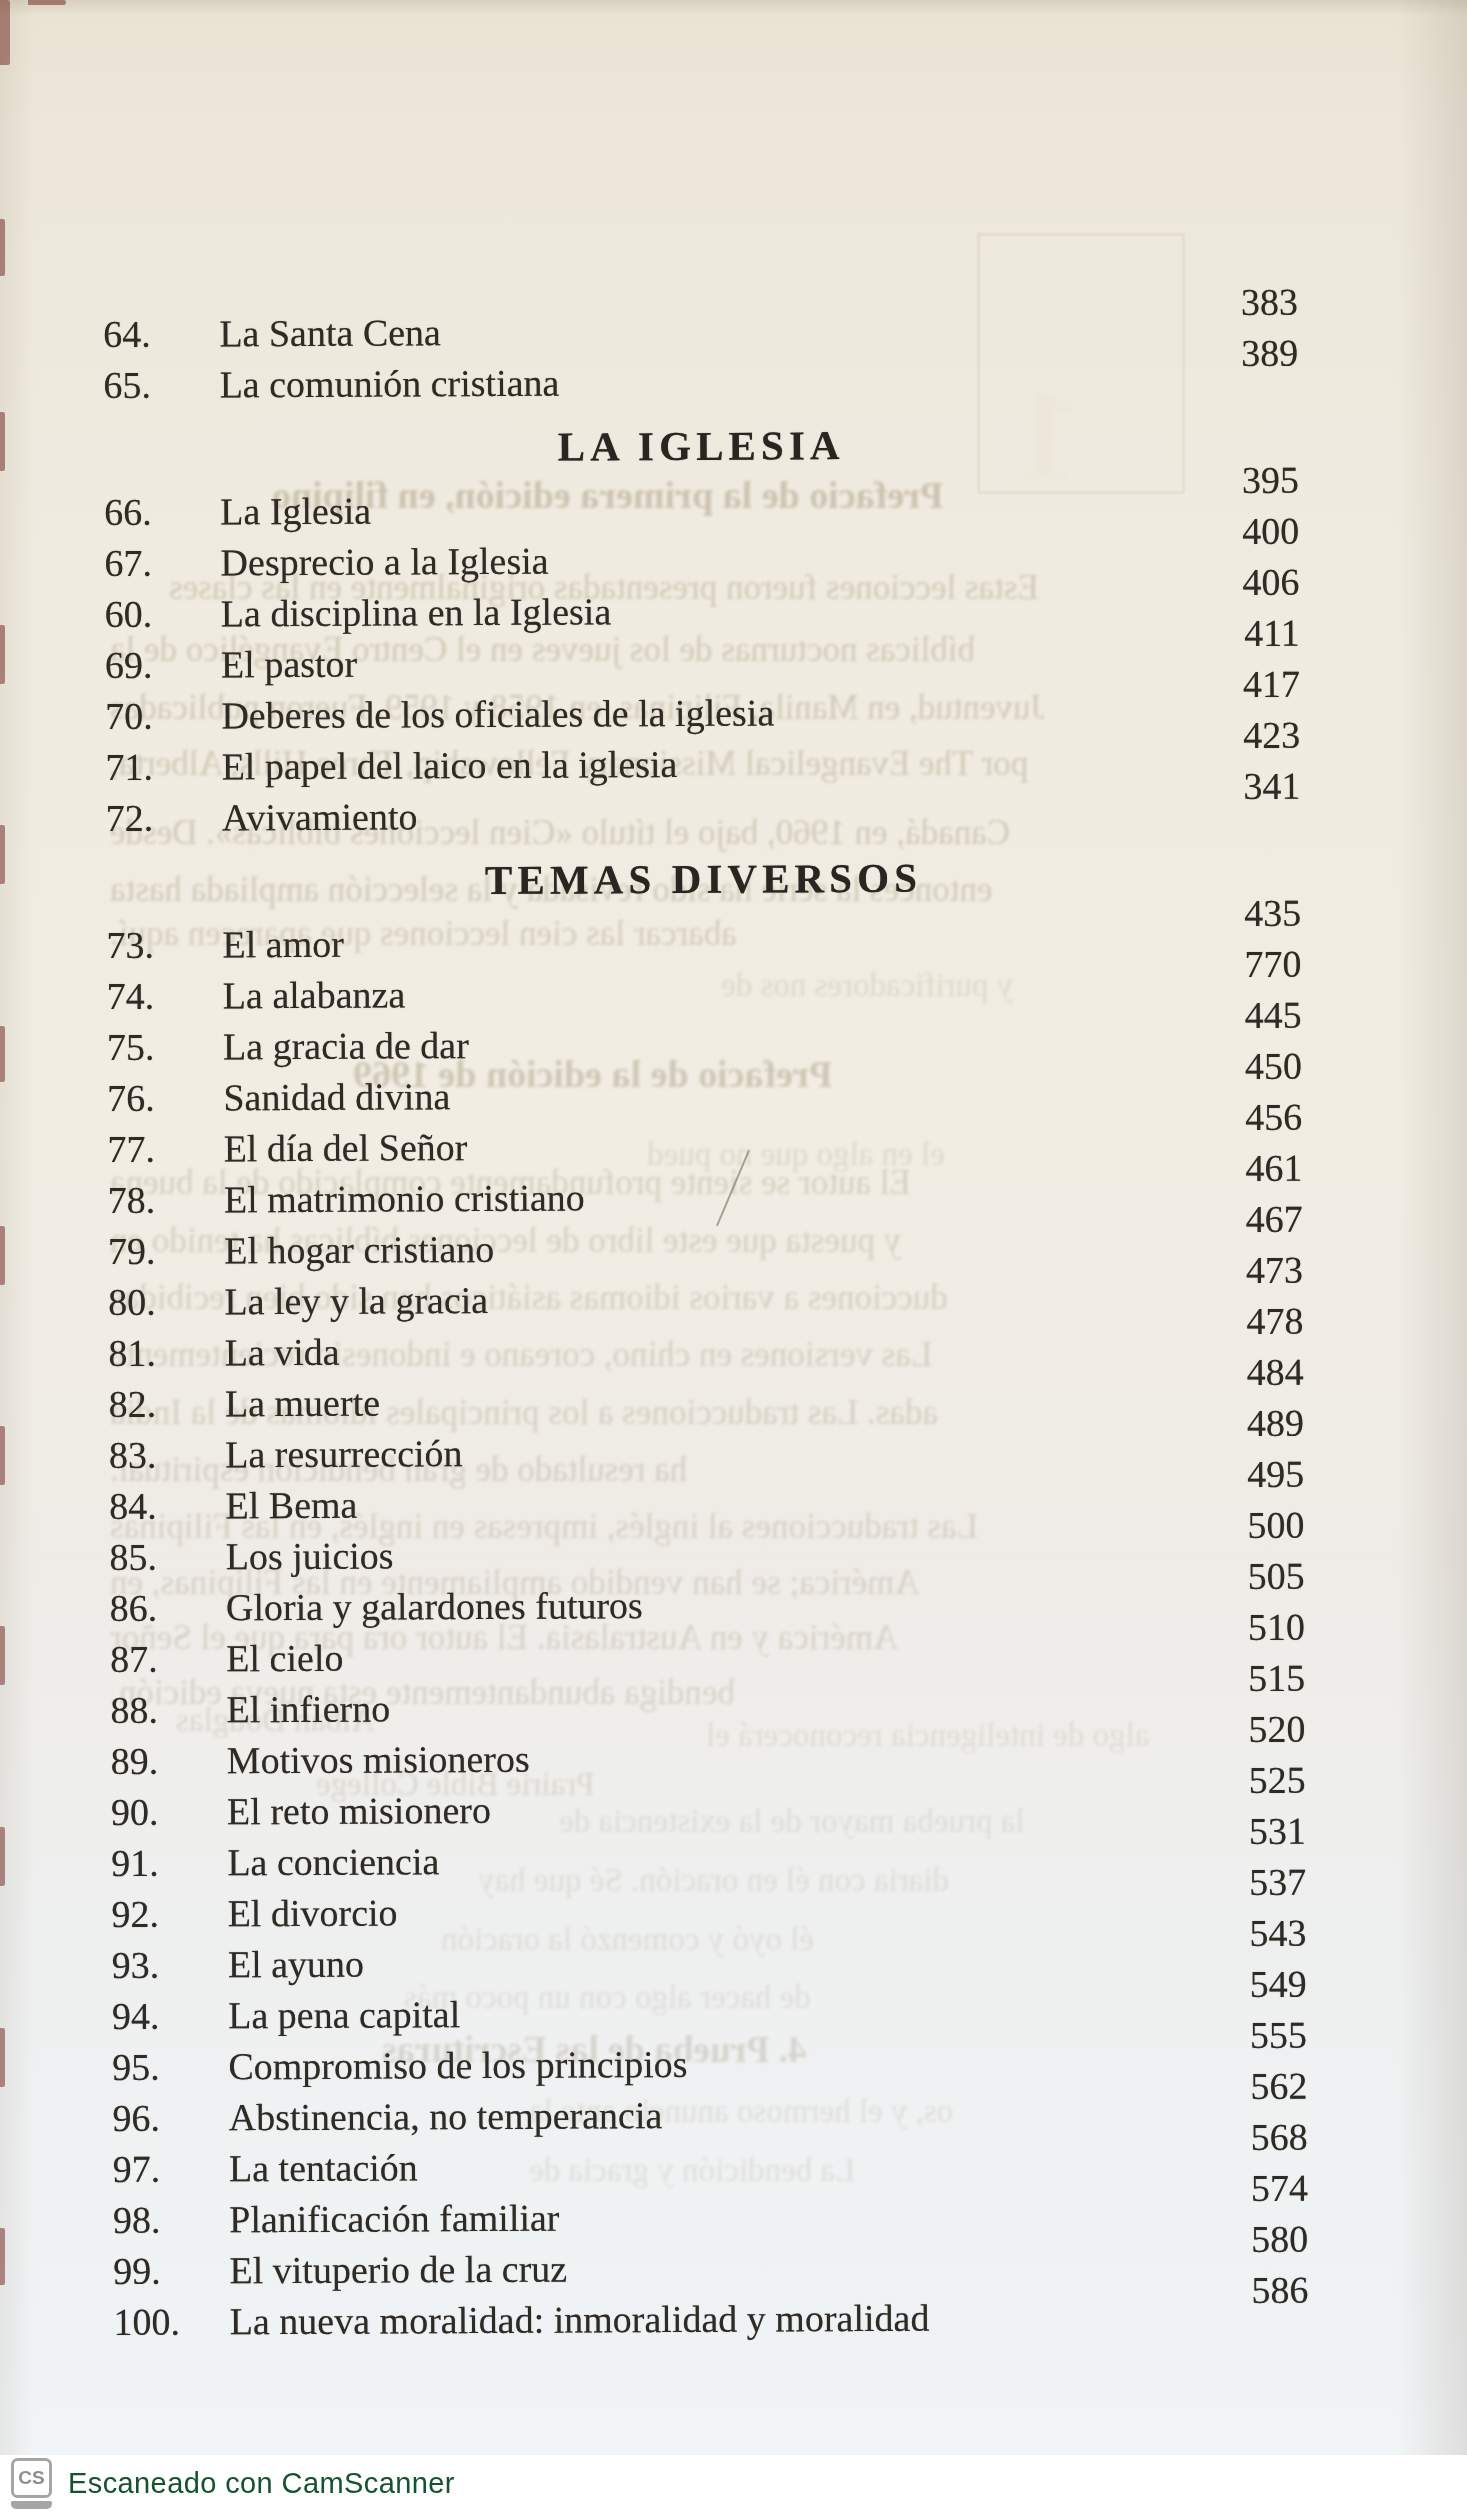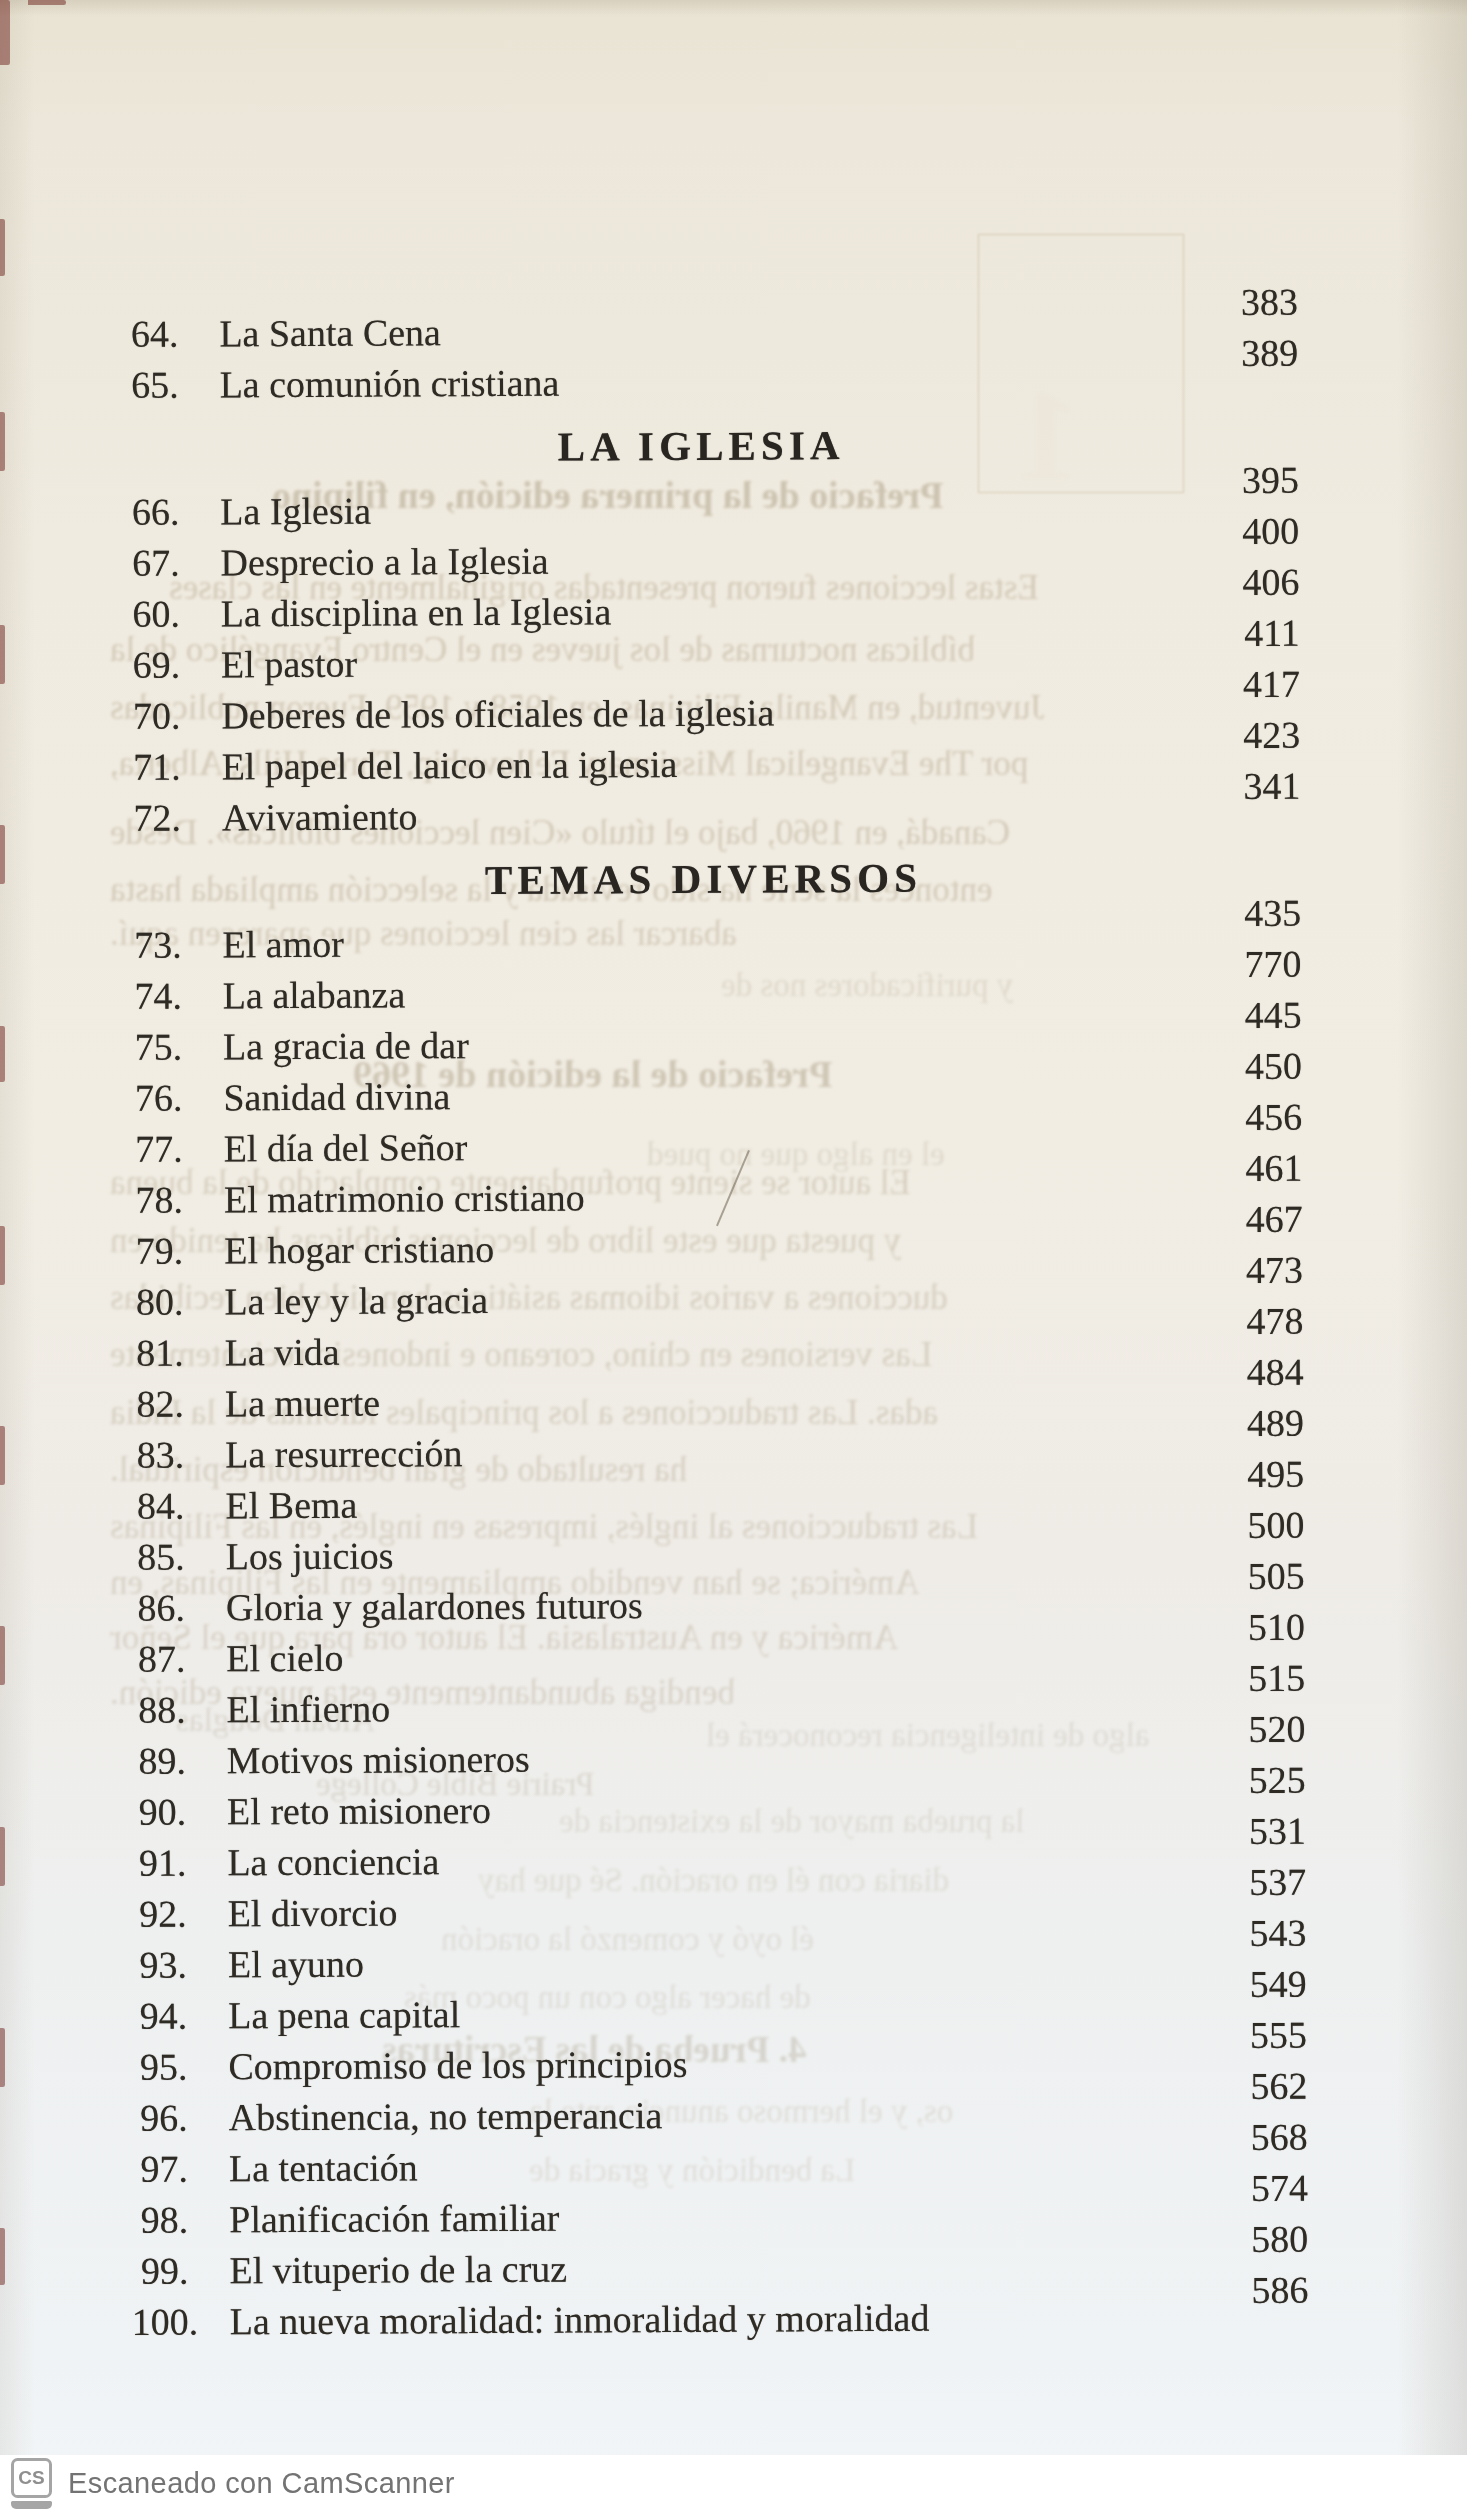--- a/index.html
+++ b/index.html
@@ -28,21 +28,21 @@
   
   .toc{
     position:absolute;left:103px;top:309px;width:1195px;
     transform:rotate(-0.3deg);transform-origin:0 0;
     color:#2e2a24;
   }
   .toc-row{
     display:flex;height:51px;line-height:51px;font-size:38px;white-space:nowrap;
     text-shadow:0 0 0.9px rgba(46,42,36,.55);
   }
-  .toc-row .num{flex:none;width:103px;text-align:center;}
+  .toc-row .num{flex:none;width:103px;text-align:left;}
   .toc-row .title{margin-left:13.2px;}
   .toc-row .pg{margin-left:auto;transform:translateY(-26px);text-align:center;}
   .toc-heading{
     height:76px;line-height:76px;text-align:center;font-weight:bold;
     font-size:41px;letter-spacing:5.1px;color:#292521;
     text-shadow:0 0 0.9px rgba(41,37,33,.6);
   }
   
   .scratch{
     position:absolute;left:732px;top:1147px;width:1.5px;height:82px;
@@ -56,21 +56,21 @@
     display:flex;align-items:center;
     font-family:"Liberation Sans","DejaVu Sans",sans-serif;
   }
   .cs-logo{margin-left:11px;flex:none;width:41px;}
   .cs-box{
     box-sizing:border-box;width:41px;height:40px;border:3.7px solid #a5a5a5;border-radius:6.6px;
     display:flex;align-items:center;justify-content:center;
     font-weight:bold;font-size:19px;color:#8f8f8f;
   }
   .cs-base{width:41px;height:8px;background:#a5a5a5;border-radius:1.5px 1.5px 5.1px 5.1px;margin-top:2.2px;}
-  .wm-text{margin-left:16px;font-size:29px;color:#737373;letter-spacing:0.4px;}
+  .wm-text{margin-left:16px;font-size:29px;color:#14532d;letter-spacing:0.4px;}
 </style>
 </head>
 <body>
 
 <div class="page">
 
   <div class="bleed-layer">
       <div class="bleed-line bold" style="left: 272px; top: 476px; font-size: 38px; opacity: 0.32;">Prefacio de la primera edición, en filipino</div>
       <div class="bleed-line" style="left: 169px; top: 570px; font-size: 35px; opacity: 0.3;">Estas lecciones fueron presentadas originalmente en las clases</div>
       <div class="bleed-line" style="left: 110px; top: 632px; font-size: 35px; opacity: 0.3;">bíblicas nocturnas de los jueves en el Centro Evangélico de la</div>

